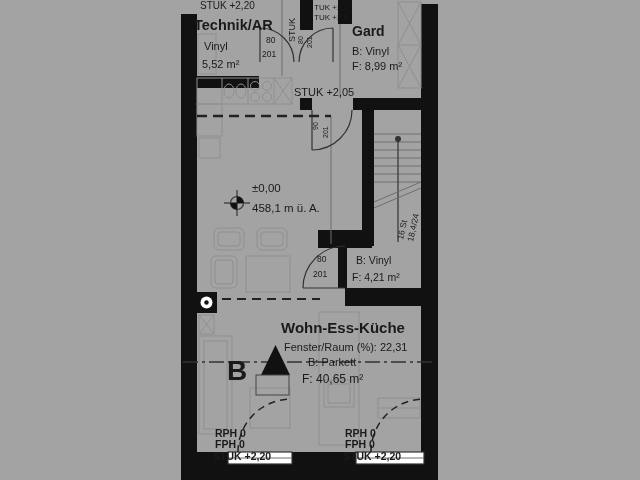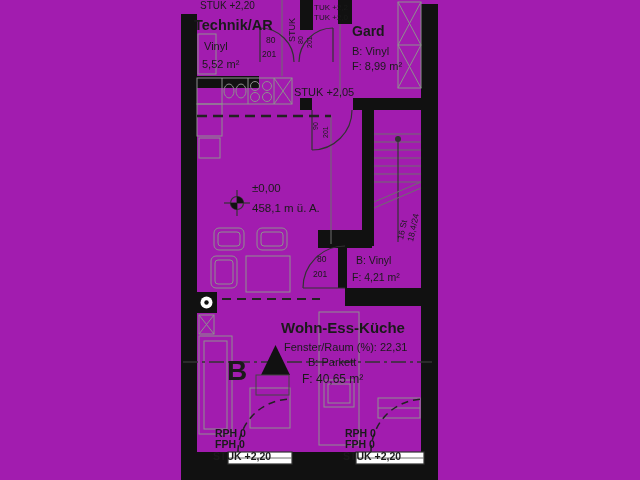--- a/index.html
+++ b/index.html
@@ -1,16 +1,16 @@
 <!DOCTYPE html>
 <html><head>
 <meta charset="utf-8">
 <style>
   html,body{margin:0;padding:0;background:#fff;}
-  #stage{position:relative;width:640px;height:480px;background:#a21caf;overflow:hidden;}
+  #stage{position:relative;width:640px;height:480px;background:#a3a3a3;overflow:hidden;}
   svg{position:absolute;left:0;top:0;}
   text{font-family:"Liberation Sans","DejaVu Sans",sans-serif;fill:#1a1a1a;}
   .t-bold{font-weight:bold;}
   .wall{fill:#111111;stroke:none;}
   .thin{stroke:#6e6e6e;stroke-width:1;fill:none;}
   .dark{stroke:#333333;stroke-width:1.2;fill:none;}
   .furn{stroke:#8f8f8f;stroke-width:1;fill:none;}
   .dashH{stroke:#222222;stroke-width:2.4;fill:none;stroke-dasharray:10 6;}
   .dashS{stroke:#222222;stroke-width:2;fill:none;stroke-dasharray:9 6;}
   .dashW{stroke:#222222;stroke-width:1.5;fill:none;stroke-dasharray:7 5;}

